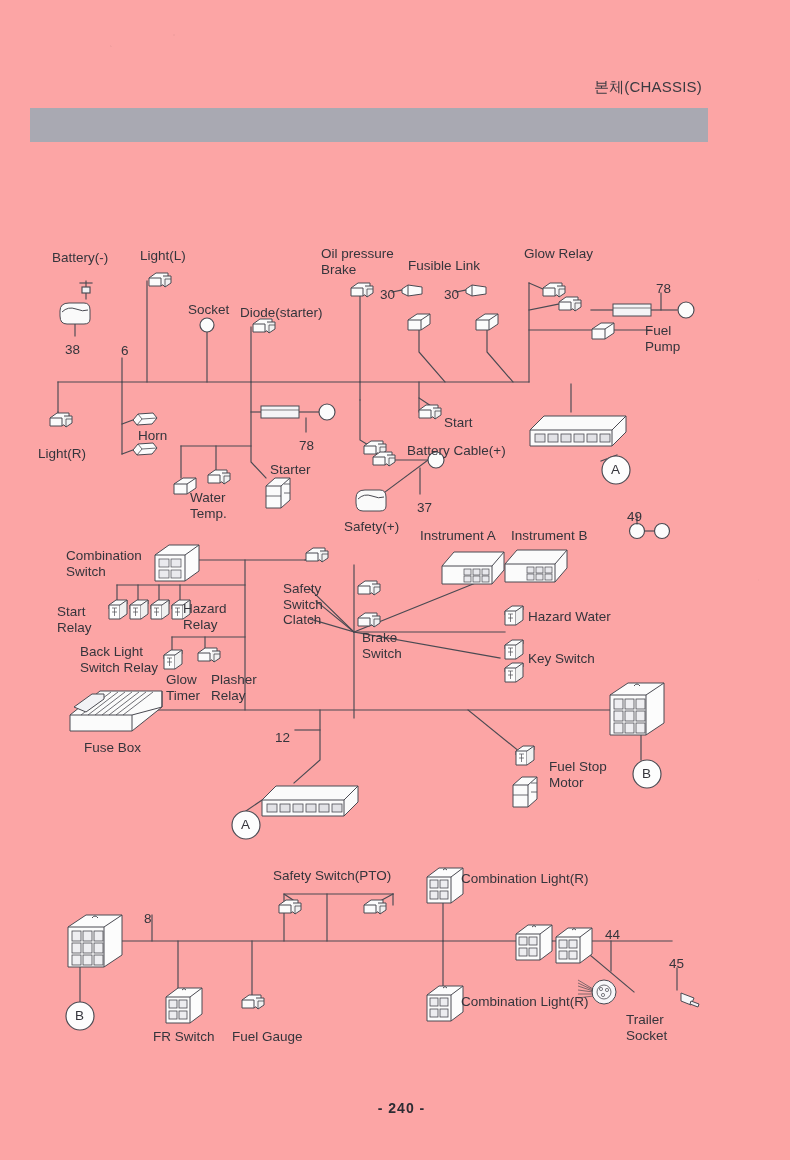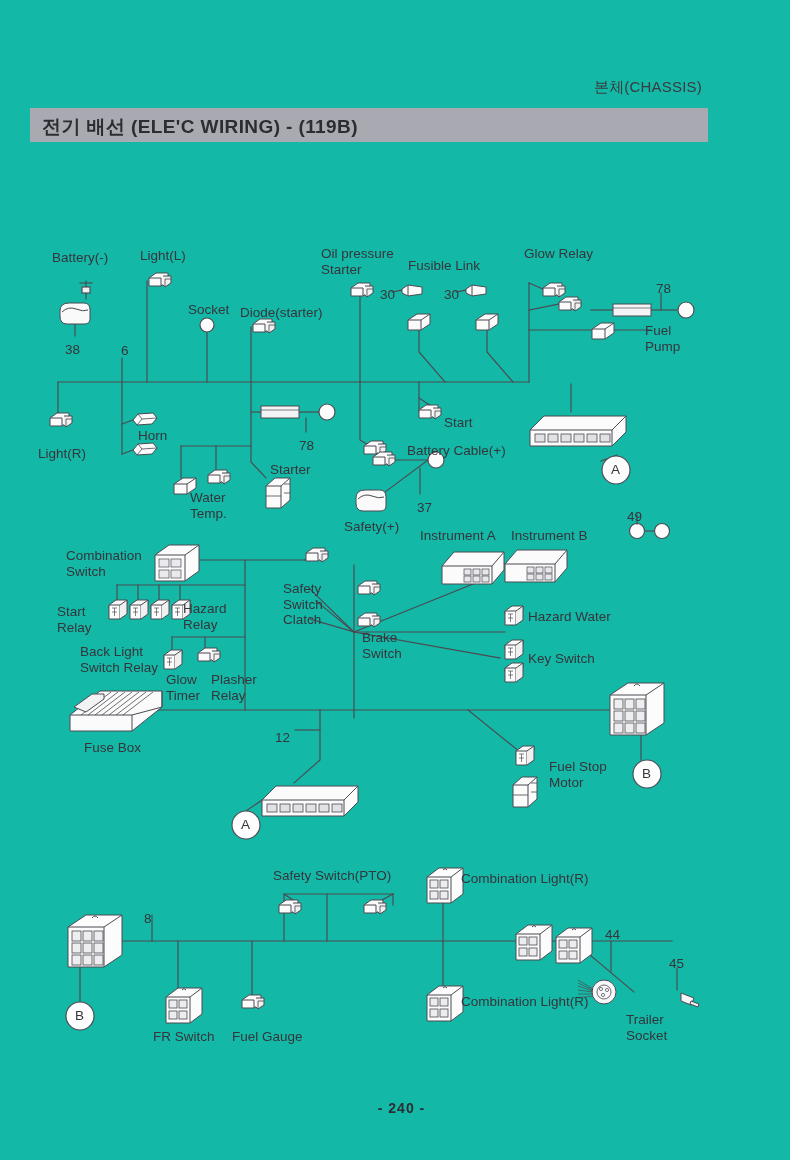--- a/index.html
+++ b/index.html
@@ -4,21 +4,21 @@
 <title>ELE'C WIRING 119B</title>
 <style>
   html,body{margin:0;padding:0;background:#ffffff;}
   body{
     font-family:"Liberation Sans","DejaVu Sans",sans-serif;
     -webkit-font-smoothing:antialiased;
   }
   #page{
     position:relative;
     width:790px;height:1160px;
-    background:#14b8a6;
+    background:#fca5a5;
     overflow:hidden;
   }
   
   #page:before{
     content:"";position:absolute;inset:0;
     background:
       radial-gradient(circle at 14% 4%, rgba(0,0,0,.035) 0 1px, transparent 1px),
       radial-gradient(circle at 22% 3%, rgba(0,0,0,.03) 0 1px, transparent 1px),
       radial-gradient(circle at 96% 50%, rgba(0,0,0,.02) 0 1px, transparent 1px);
     pointer-events:none;
@@ -56,21 +56,20 @@
   }
 </style>
 </head>
 <body>
 
 <div id="page">
 
   <div class="chassis">본체(CHASSIS)</div>
 
   <div class="banner"></div>
-  <div class="banner-txt">전기 배선 (ELE'C  WIRING) - (119B)</div>
 
   <svg id="svg" viewBox="0 0 790 1160" xmlns="http://www.w3.org/2000/svg">
     <defs>
 
       <g id="plug">
         <path d="M0,6 L9,0 L22,0 L22,10 L13,16 L0,16 Z" fill="#fbfbfb" stroke="#4a4a52" stroke-width="1"></path>
         <path d="M0,6 L13,6 L13,16" fill="none" stroke="#4a4a52" stroke-width="1"></path>
         <path d="M13,6 L22,0" fill="none" stroke="#4a4a52" stroke-width="1"></path>
       </g>
 
@@ -425,21 +424,21 @@
       <use href="#screw" x="681" y="993"></use>
     </g>
   </svg>
 
   <div>
     <div class="lbl" style="left:52px;top:250px">Battery(-)</div>
     <div class="lbl" style="left:140px;top:248px">Light(L)</div>
     <div class="lbl" style="left:188px;top:302px">Socket</div>
     <div class="lbl" style="left:240px;top:305px">Diode(starter)</div>
     <div class="lbl" style="left:321px;top:246px">Oil pressure
-Starter</div>
+Brake</div>
     <div class="lbl" style="left:408px;top:258px">Fusible Link</div>
     <div class="lbl" style="left:524px;top:246px">Glow Relay</div>
     <div class="lbl" style="left:645px;top:323px">Fuel
 Pump</div>
     <div class="lbl" style="left:38px;top:446px">Light(R)</div>
     <div class="lbl" style="left:138px;top:428px">Horn</div>
     <div class="lbl" style="left:190px;top:490px">Water
 Temp.</div>
     <div class="lbl" style="left:270px;top:462px">Starter</div>
     <div class="lbl" style="left:444px;top:415px">Start</div>

